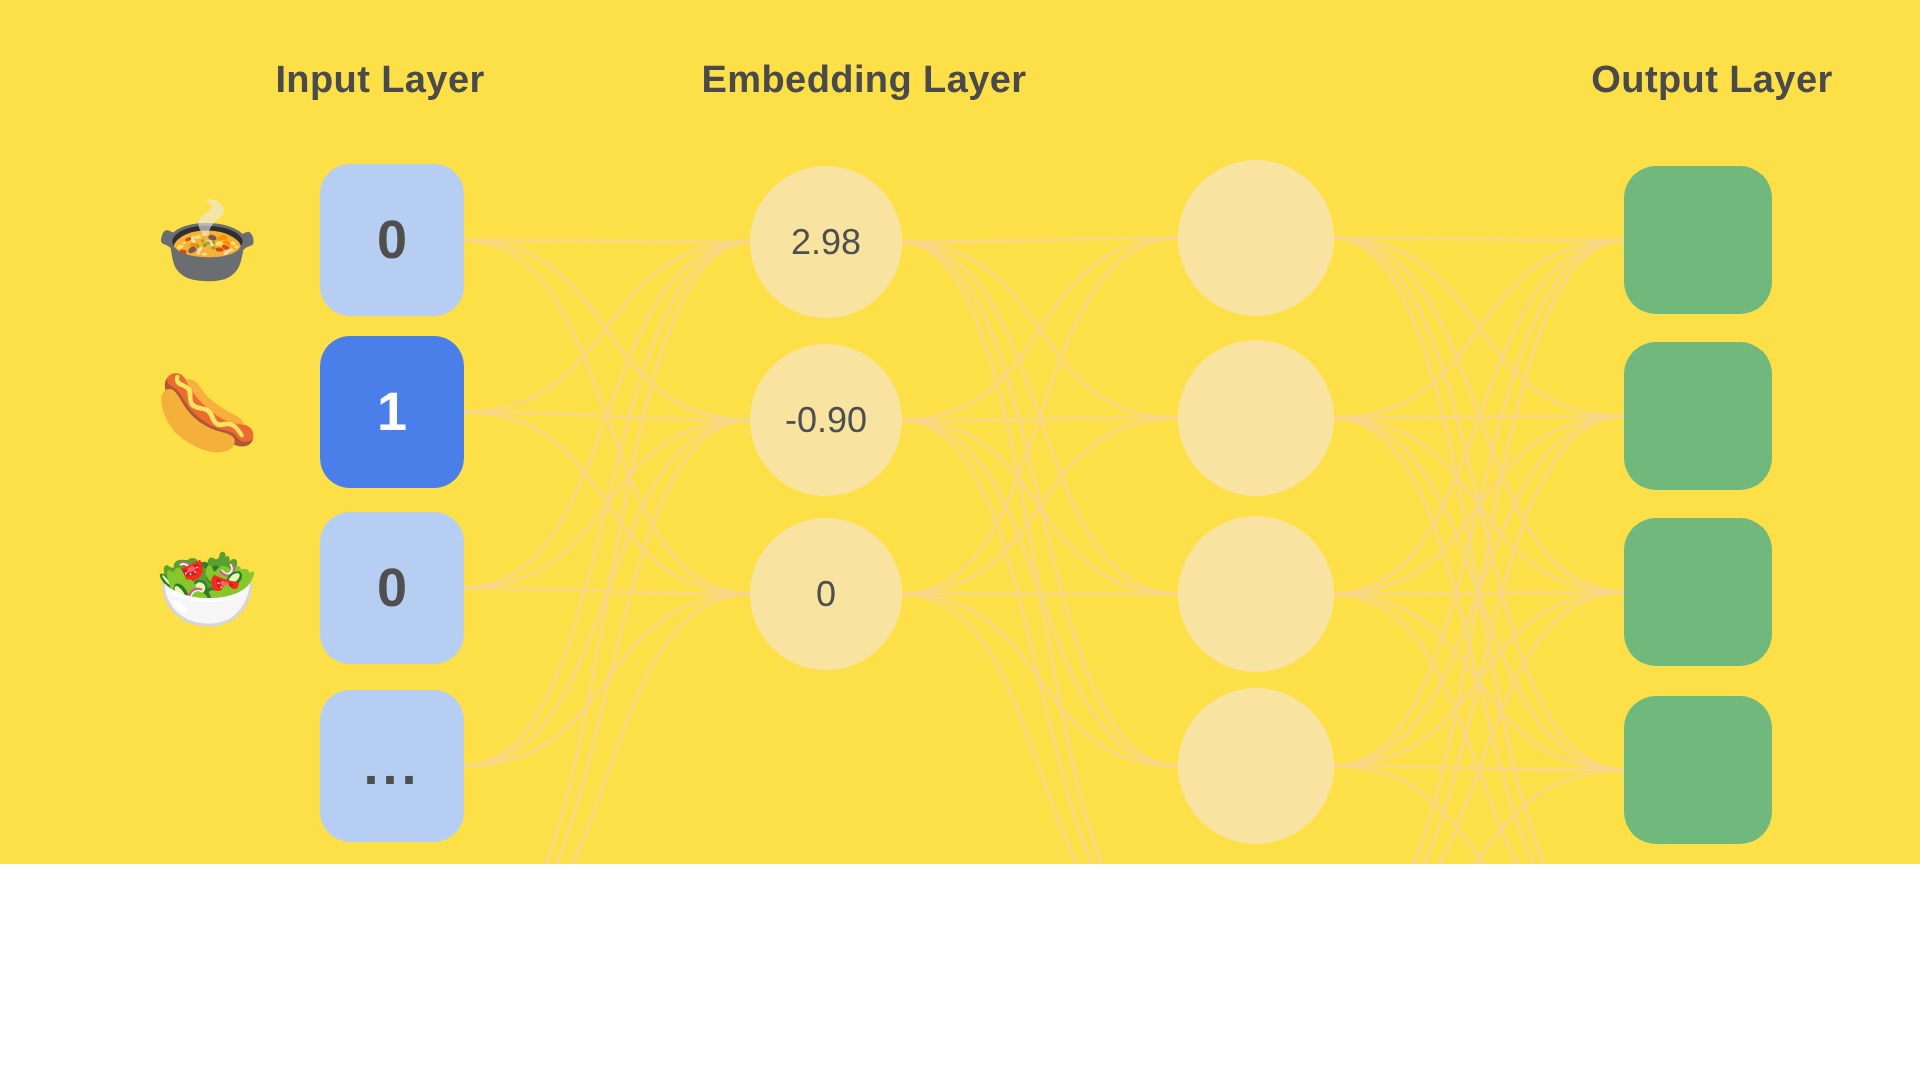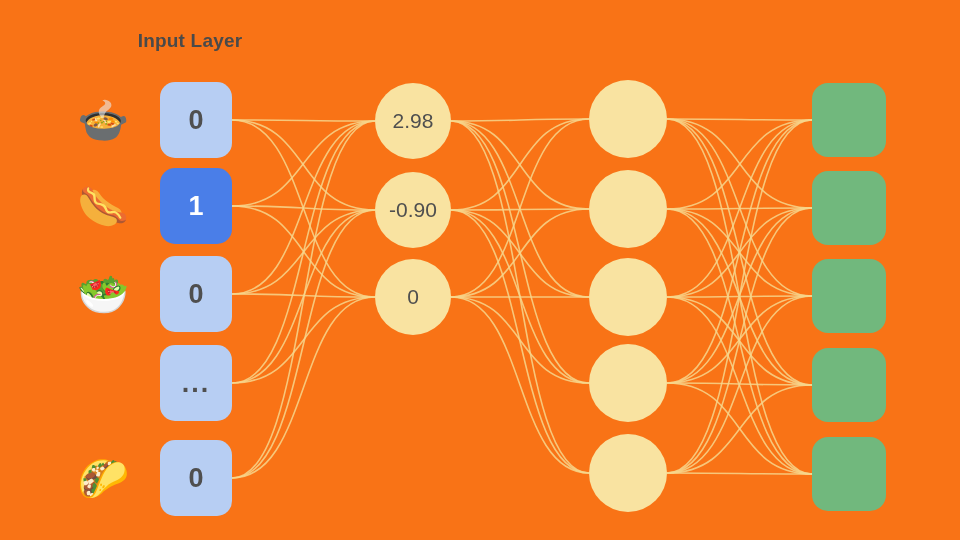--- a/index.html
+++ b/index.html
@@ -7,22 +7,22 @@
     margin: 0;
     padding: 0;
     background: #ffffff;
   }
   body {
     font-family: "Liberation Sans", "DejaVu Sans", sans-serif;
   }
   #stage {
     position: relative;
     width: 960px;
-    height: 540px;
-    background: #f97316;
+    height: 432px;
+    background: #fde047;
     overflow: hidden;
   }
   #edge-canvas {
     position: absolute;
     left: 0;
     top: 0;
     width: 960px;
     height: 540px;
     pointer-events: none;
   }
@@ -68,21 +68,21 @@
     display: flex;
     align-items: center;
     justify-content: center;
   }
   .circle-node {
     width: 76px;
     height: 76px;
     border-radius: 50%;
     background: #f9e3a1;
     color: #4f4f4f;
-    font-size: 21px;
+    font-size: 18px;
     font-weight: normal;
   }
   .hidden-node {
     width: 78px;
     height: 78px;
     border-radius: 50%;
     background: #f9e3a1;
   }
   .output-box {
     width: 74px;
@@ -154,20 +154,22 @@
         <path d="M 667 383 C 746.75 383, 732.25 474, 812 474" fill="none" stroke="#f7d68c" stroke-width="1.6" opacity="0.85"></path>
         <path d="M 667 473 C 746.75 473, 732.25 120, 812 120" fill="none" stroke="#f7d68c" stroke-width="1.6" opacity="0.85"></path>
         <path d="M 667 473 C 746.75 473, 732.25 208, 812 208" fill="none" stroke="#f7d68c" stroke-width="1.6" opacity="0.85"></path>
         <path d="M 667 473 C 746.75 473, 732.25 296, 812 296" fill="none" stroke="#f7d68c" stroke-width="1.6" opacity="0.85"></path>
         <path d="M 667 473 C 746.75 473, 732.25 385, 812 385" fill="none" stroke="#f7d68c" stroke-width="1.6" opacity="0.85"></path>
         <path d="M 667 473 C 746.75 473, 732.25 474, 812 474" fill="none" stroke="#f7d68c" stroke-width="1.6" opacity="0.85"></path>
       </g>
     </svg>
 
   <div class="layer-title" style="left:190px; top:30px;">Input Layer</div>
+  <div class="layer-title" style="left:432px; top:30px;">Embedding Layer</div>
+  <div class="layer-title" style="left:856px; top:30px;">Output Layer</div>
 
   <div id="nodes-root">
       <div class="emoji" style="font-size: 42px; left: 76px; top: 92px;">🍲</div>
       <div class="node input-box" style="left: 160px; top: 82px;">0</div>
       <div class="emoji" style="font-size: 42px; left: 76px; top: 178px;">🌭</div>
       <div class="node input-box active" style="left: 160px; top: 168px;">1</div>
       <div class="emoji" style="font-size: 42px; left: 76px; top: 266px;">🥗</div>
       <div class="node input-box" style="left: 160px; top: 256px;">0</div>
       <div class="node input-box ellipsis" style="left: 160px; top: 345px;">...</div>
       <div class="emoji" style="font-size: 42px; left: 76px; top: 450px;">🌮</div>

